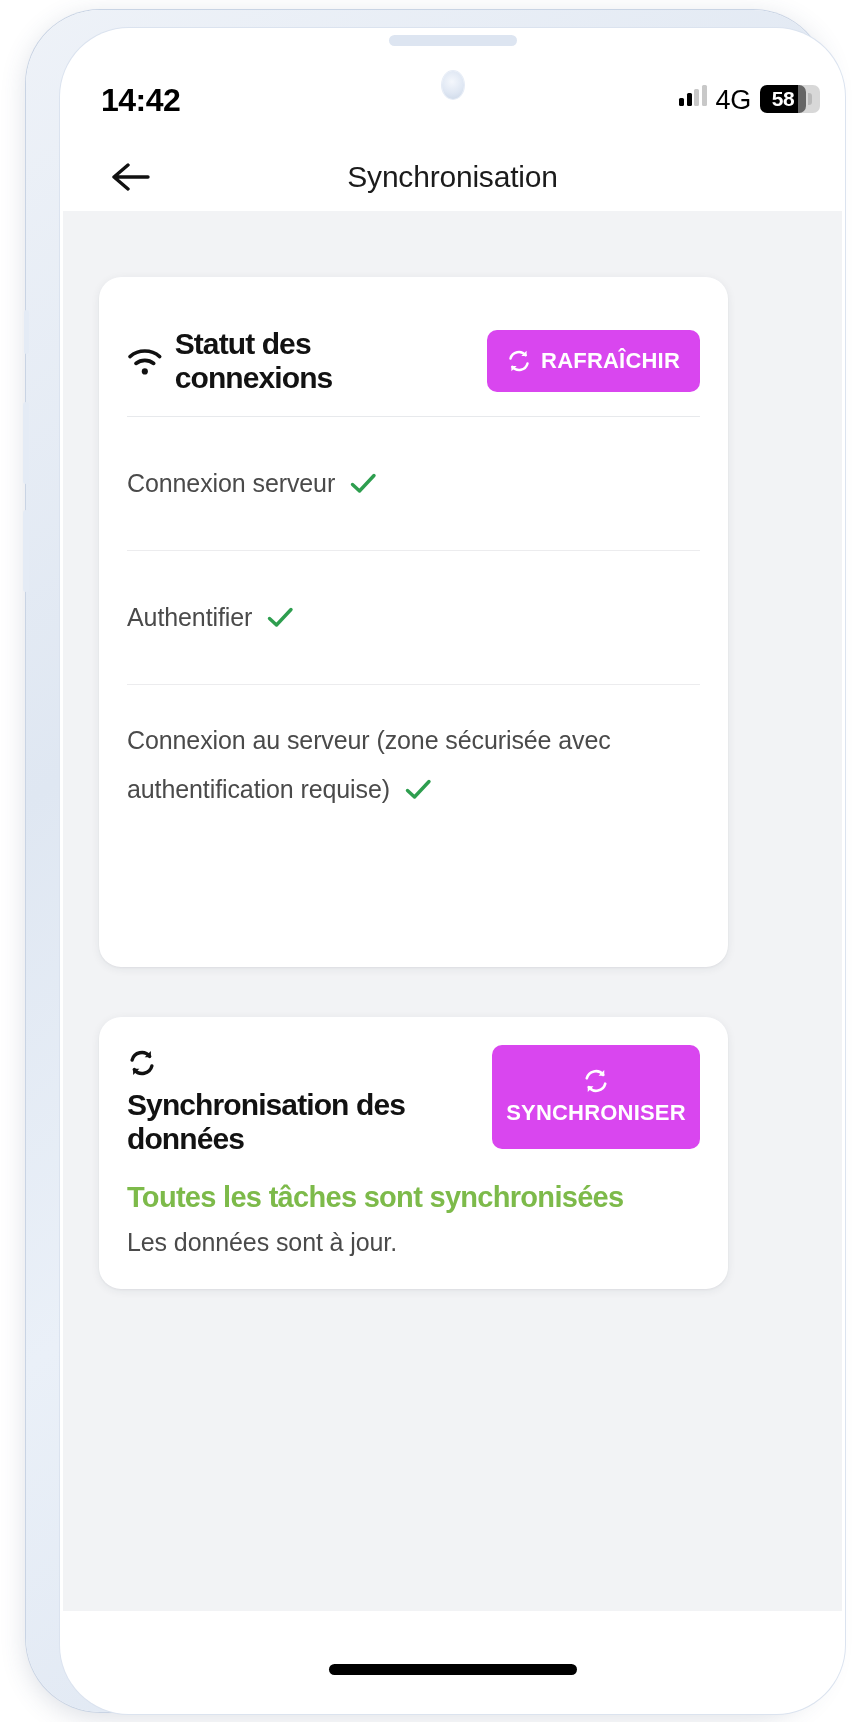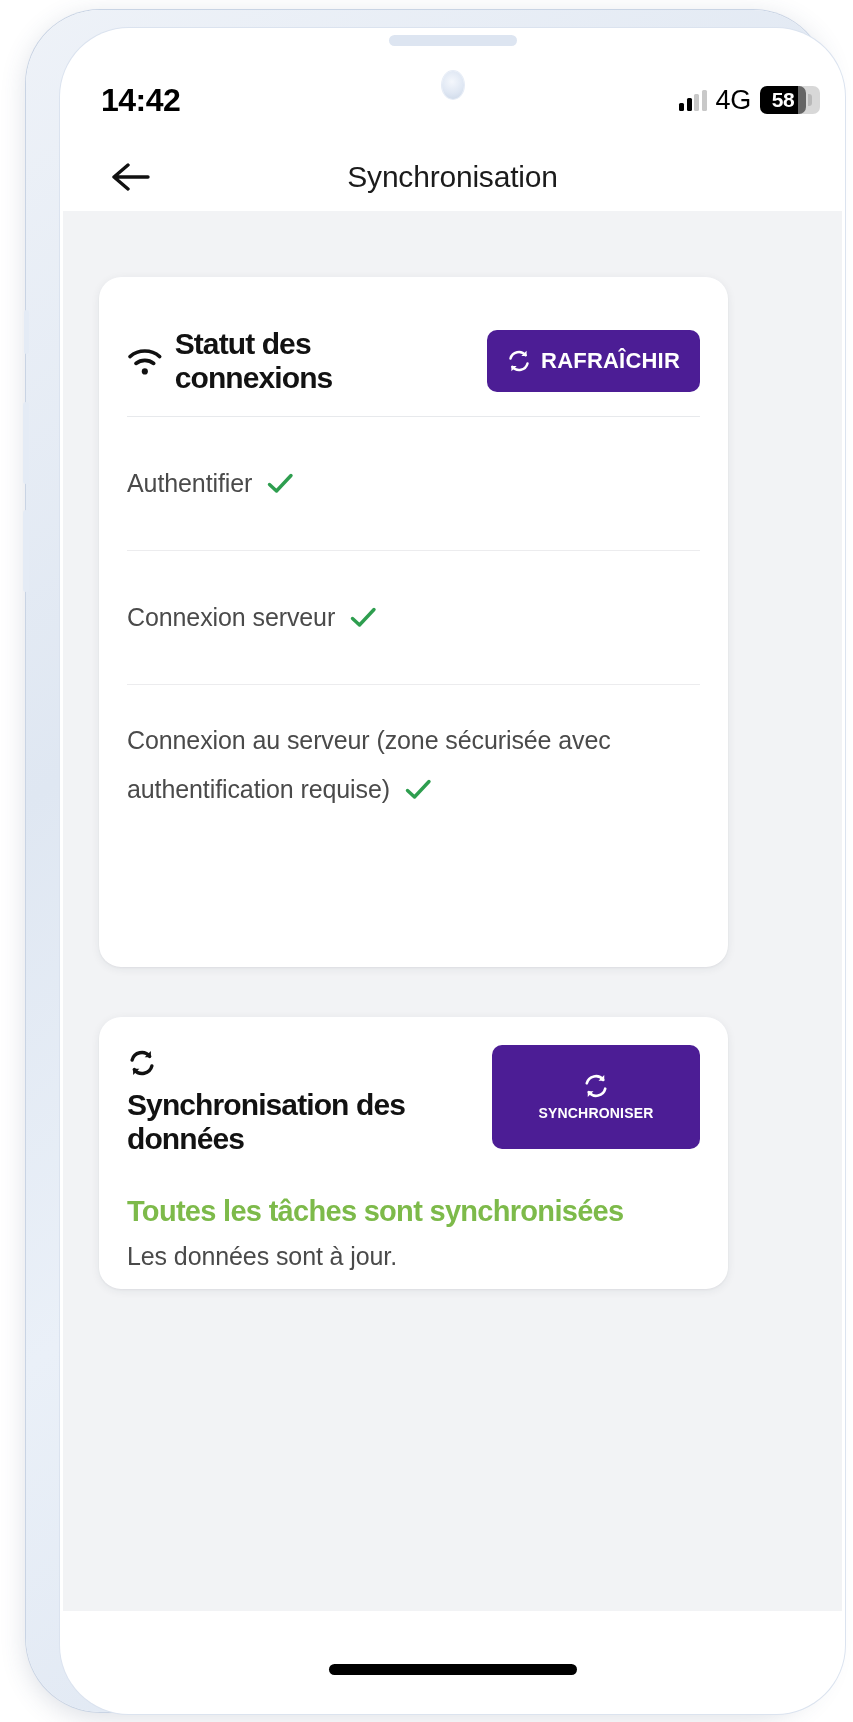--- a/index.html
+++ b/index.html
@@ -82,21 +82,20 @@
     padding: 0 36px 0 38px;
   }
   #status-time {
     font-size: 32px;
     font-weight: 700;
     color: #000000;
     letter-spacing: -0.5px;
   }
   #status-right {
     display: flex;
-    align-items: center;
     gap: 9px;
   }
   .signal-bars {
     display: flex;
     align-items: flex-end;
     gap: 2.5px;
     height: 21px;
   }
   .signal-bars i {
     display: block;
@@ -227,21 +226,21 @@
     letter-spacing: -0.9px;
     line-height: 1.12;
   }
   .card-divider {
     height: 1px;
     background: #e7e9ec;
     width: 100%;
   }
 
   .btn-teal {
-    background: #4c1d95;
+    background: #d946ef;
     border: none;
     border-radius: 10px;
     color: #ffffff;
     font-family: "Liberation Sans", sans-serif;
     font-weight: 800;
     cursor: pointer;
     white-space: nowrap;
     text-align: right;
   }
   #refresh-button {
@@ -300,26 +299,26 @@
     flex-direction: column;
   }
   #sync-button {
     display: flex;
     flex-direction: column;
     align-items: center;
     justify-content: center;
     gap: 6px;
     width: 208px;
     height: 104px;
-    font-size: 14px;
+    font-size: 22px;
     letter-spacing: 0.2px;
     flex-shrink: 0;
   }
   #sync-status {
-    margin-top: 40px;
+    margin-top: 26px;
     font-size: 29px;
     font-weight: 800;
     color: #7dba4a;
     letter-spacing: -0.7px;
   }
   #sync-substatus {
     margin-top: 14px;
     font-size: 25px;
     color: #4a4a4a;
     letter-spacing: -0.1px;
@@ -412,30 +411,30 @@
               </svg>
               <span>RAFRAÎCHIR</span>
             </button>
           </div>
 
           <div class="card-divider"></div>
 
 
           <div class="conn-row">
             <div class="conn-label">
-              <span>Authentifier</span>
+              <span>Connexion serveur</span>
               <svg class="check" width="27" height="21" viewBox="0 0 27 21">
                 <path d="M2.5 11.5 L9.5 18 L24 2.5" stroke="#2E9E4F" stroke-width="3.4" fill="none" stroke-linecap="round" stroke-linejoin="round"></path>
               </svg>
             </div>
           </div>
 
           <div class="conn-row">
             <div class="conn-label">
-              <span>Connexion serveur</span>
+              <span>Authentifier</span>
               <svg class="check" width="27" height="21" viewBox="0 0 27 21">
                 <path d="M2.5 11.5 L9.5 18 L24 2.5" stroke="#2E9E4F" stroke-width="3.4" fill="none" stroke-linecap="round" stroke-linejoin="round"></path>
               </svg>
             </div>
           </div>
 
           <div class="conn-row tall">
             <div class="conn-label">
               <span>Connexion au serveur (zone sécurisée avec authentification requise)</span>
               <svg class="check" width="27" height="21" viewBox="0 0 27 21">

